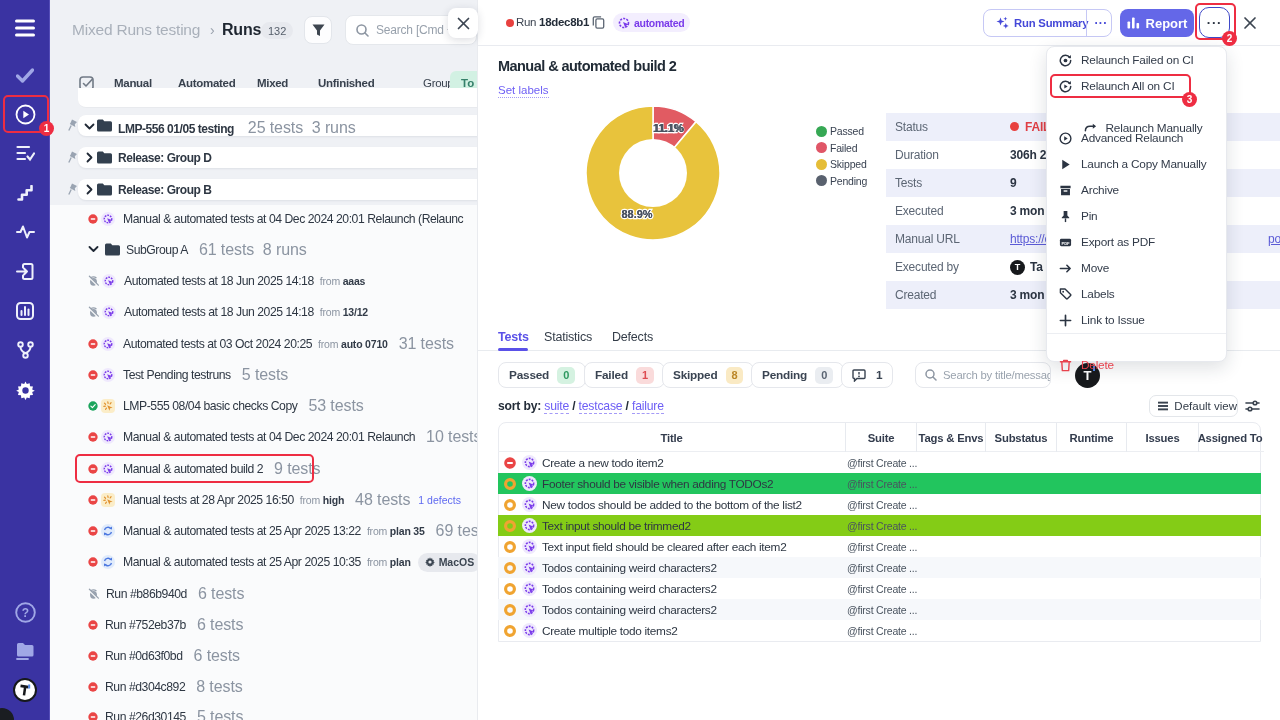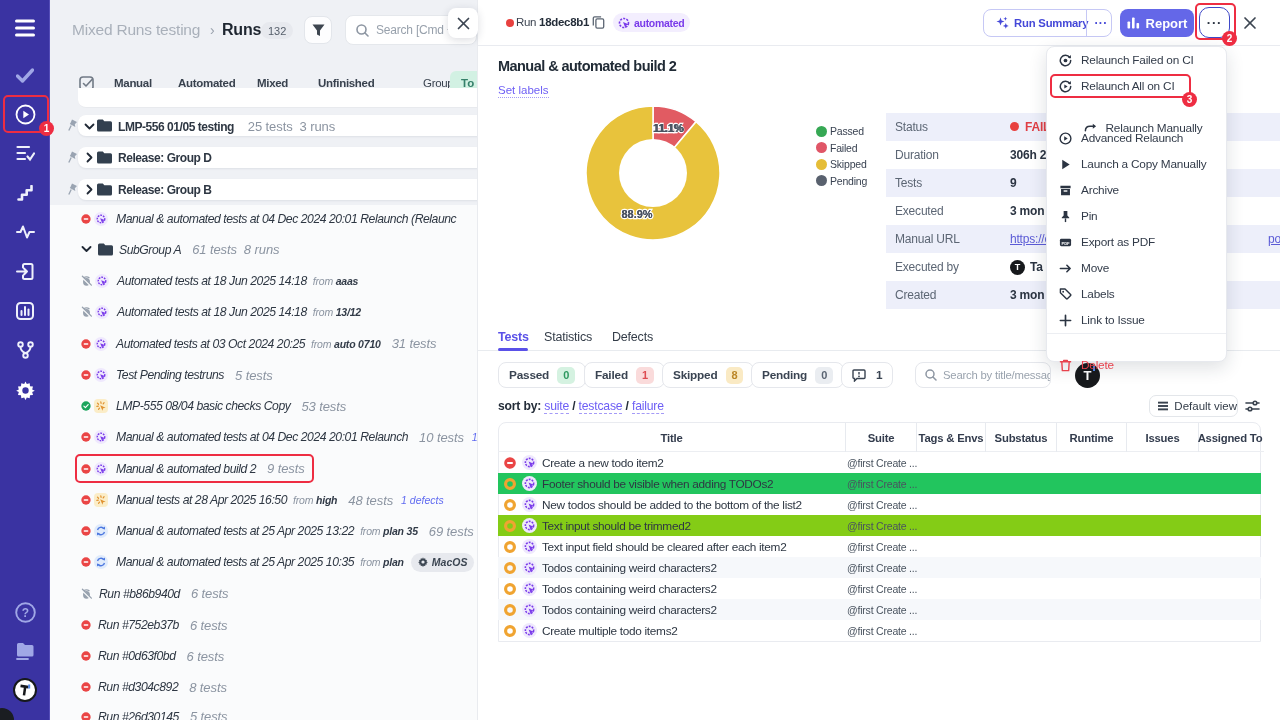--- a/index.html
+++ b/index.html
@@ -9,23 +9,23 @@
 svg { display:block; }
 
 
 #sidebar { left:0; top:0; width:50px; height:720px; background:#3a33a2; border-right:1px solid #554db8; }
 .sicon { position:absolute; left:0; width:50px; display:flex; justify-content:center; }
 
 
 #lpanel { left:50px; top:0; width:427px; height:720px; background:#eff1f5; overflow:hidden; }
 #lpanel-lower { position:absolute; left:0; top:205px; width:427px; height:515px; background:#fafbfc; }
 .card { position:absolute; left:28px; width:420px; height:21px; background:#fff; border-radius:8px; box-shadow:0 1px 2px rgba(30,40,60,.08); }
-.lrow { position:absolute; left:0; width:427px; height:31px; display:flex; align-items:center;font-style:italic; }
+.lrow { position:absolute; left:7px; width:427px; height:31px; display:flex; align-items:center; }
 .ltitle { letter-spacing:-0.45px; font-size:12.2px; color:#2e3743; white-space:nowrap; }
-.lmeta { font-size:13px; letter-spacing:-0.1px; color:#8b94a1; white-space:nowrap; margin-left:11px;}
+.lmeta { font-size:16px; letter-spacing:-0.1px; color:#8b94a1; white-space:nowrap; margin-left:11px;}
 .lfrom { font-size:10.5px; letter-spacing:-0.2px; color:#8b94a1; white-space:nowrap; margin-left:6px;}
 .lfrom b { color:#323b48; }
 .ldef { font-size:10.5px; color:#5f6af0; margin-left:8px; white-space:nowrap; }
 
 
 #rpanel { left:477px; top:0; width:803px; height:720px; background:#fff; border-left:1px solid #e9ebef; }
 
 .redbox { position:absolute; border:2px solid #ee2d42; border-radius:5px; }
 .redbadge { position:absolute; width:15px; height:15px; border-radius:50%; background:#ee2d42; color:#fff; font-size:10px; font-weight:bold; display:flex; align-items:center; justify-content:center; }
 

